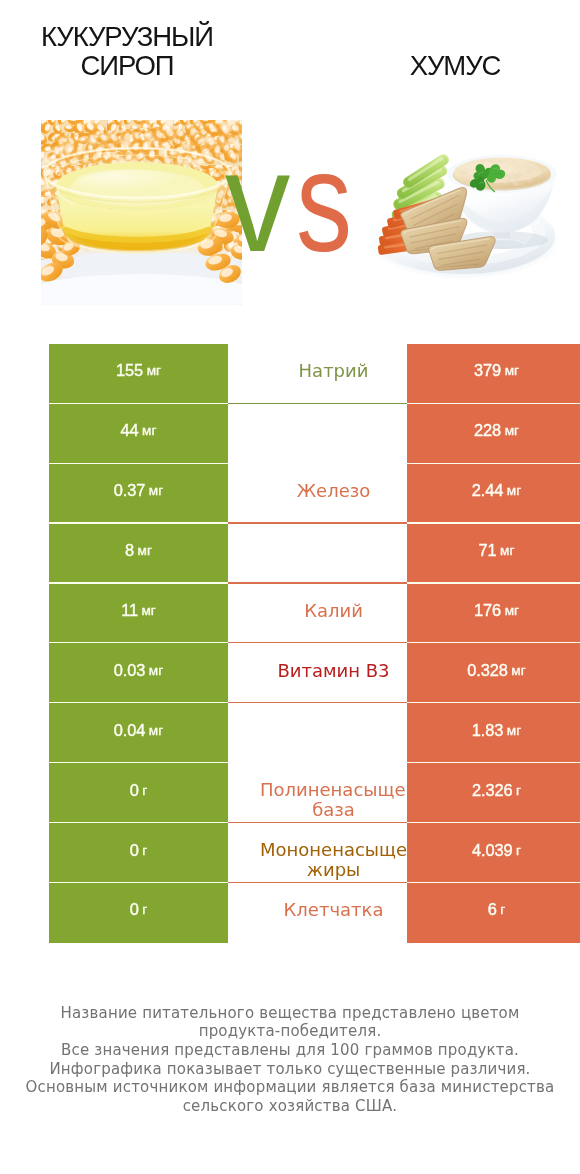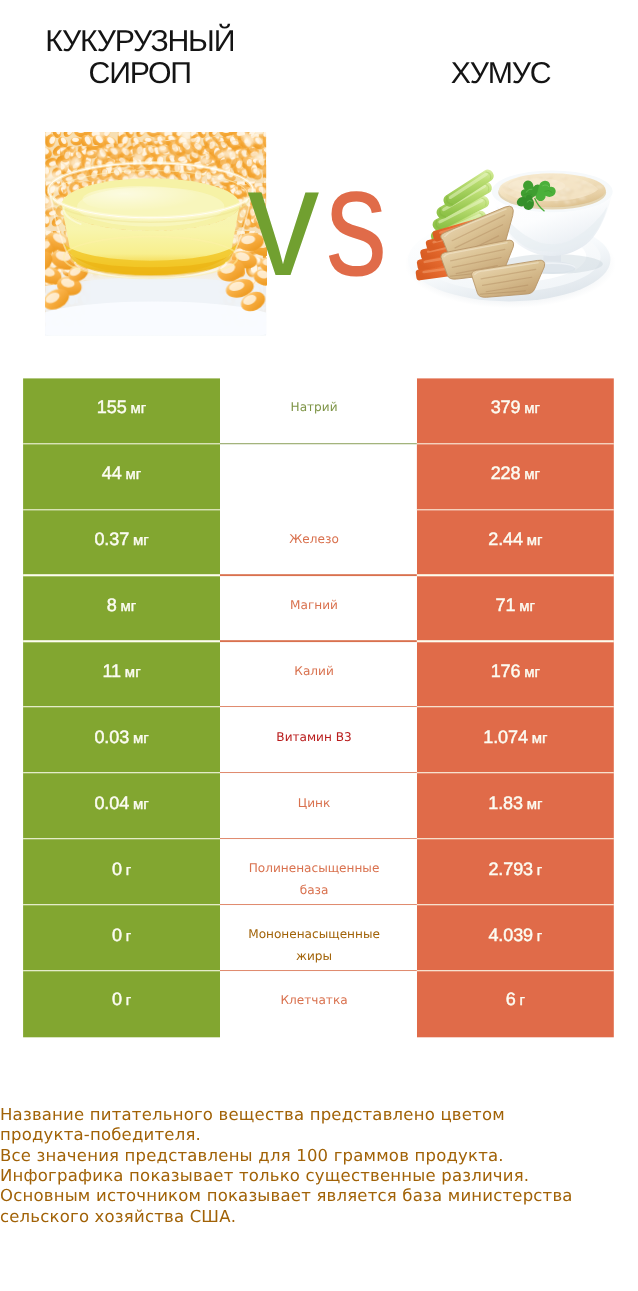--- a/index.html
+++ b/index.html
@@ -23,39 +23,39 @@
   
   .vs{position:absolute;top:142px;left:225px;height:120px;
       font-family:"Liberation Sans",sans-serif;font-size:142px;font-weight:400;
       line-height:120px;letter-spacing:0;white-space:nowrap;}
   .vs span{display:inline-block;}
   .vs .v{color:#71a030;transform:scaleX(0.92);transform-origin:left center;}
   .vs .s{color:#e06b49;transform:scaleX(0.79);transform-origin:left center;margin-left:0px;}
 
   
   .table{position:absolute;left:0;top:344px;width:580px;}
-  .row{position:relative;height:59.9px;}
+  .row{position:relative;height:59.9px;margin-left:28px;}
   .cell-left{position:absolute;left:21px;top:0;width:179px;height:59.9px;background:#82a630;}
   .cell-right{position:absolute;left:379px;top:0;width:179px;height:59.9px;background:#e06b49;}
   .cell-mid{position:absolute;left:200px;top:0;width:179px;height:59.9px;background:#fff;
             overflow:hidden;z-index:1;}
   .row-sep{position:absolute;left:0;right:0;bottom:0;height:1.2px;}
   .val{position:absolute;left:0;top:-3.0px;width:100%;height:59.9px;
        display:flex;align-items:center;justify-content:center;
        font-family:"Liberation Sans",sans-serif;color:#fcfcf2;}
   .num{font-size:16.4px;font-weight:400;letter-spacing:-0.1px;-webkit-text-stroke:0.42px currentColor;}
   .unit{font-size:13.6px;font-weight:400;margin-left:3.5px;letter-spacing:0px;-webkit-text-stroke:0.38px currentColor;}
-  .lbl{position:absolute;left:12px;top:17.2px;width:147px;text-align:center;
-       font-family:"DejaVu Sans",sans-serif;font-size:11px;font-weight:400;
+  .lbl{position:absolute;left:32px;top:17.2px;width:147px;text-align:center;
+       font-family:"DejaVu Sans",sans-serif;font-size:18px;font-weight:400;
        line-height:20px;letter-spacing:0px;}
 
   
-  .footer{position:absolute;left:0;top:1003.6px;width:580px;
+  .footer{position:absolute;left:0;top:1003.6px;width:580px;text-align:center;
           font-family:"DejaVu Sans",sans-serif;font-size:15px;line-height:18.7px;
-          color:#a16207;letter-spacing:0.18px;}
+          color:#737373;letter-spacing:0.18px;}
 </style>
 </head>
 <body>
 
 <div class="page">
 
   <div class="title title-left">КУКУРУЗНЫЙ
 СИРОП</div>
   <div class="title title-right">ХУМУС</div>
 
@@ -732,21 +732,20 @@
       </div>
       <div class="row">
         <div class="cell-left">
           <div class="val">
             <span class="num">8</span>
             <span class="unit">мг</span>
           </div>
           <div class="row-sep" style="background:#fdfdee"></div>
         </div>
         <div class="cell-mid">
-          <div class="lbl" style="color:#d9714e">Магний</div>
           <div class="row-sep" style="background:#d9714e"></div>
         </div>
         <div class="cell-right">
           <div class="val">
             <span class="num">71</span>
             <span class="unit">мг</span>
           </div>
           <div class="row-sep" style="background:#fdfdee"></div>
         </div>
       </div>
@@ -777,37 +776,33 @@
             <span class="unit">мг</span>
           </div>
           <div class="row-sep" style="background:#fdfdee"></div>
         </div>
         <div class="cell-mid">
           <div class="lbl" style="color:#b91c1c">Витамин B3</div>
           <div class="row-sep" style="background:#d9714e"></div>
         </div>
         <div class="cell-right">
           <div class="val">
-            <span class="num">1.074</span>
+            <span class="num">0.328</span>
             <span class="unit">мг</span>
           </div>
           <div class="row-sep" style="background:#fdfdee"></div>
         </div>
       </div>
       <div class="row">
         <div class="cell-left">
           <div class="val">
             <span class="num">0.04</span>
             <span class="unit">мг</span>
           </div>
           <div class="row-sep" style="background:#fdfdee"></div>
-        </div>
-        <div class="cell-mid">
-          <div class="lbl" style="color:#d9714e">Цинк</div>
-          <div class="row-sep" style="background:#d9714e"></div>
         </div>
         <div class="cell-right">
           <div class="val">
             <span class="num">1.83</span>
             <span class="unit">мг</span>
           </div>
           <div class="row-sep" style="background:#fdfdee"></div>
         </div>
       </div>
       <div class="row">
@@ -817,21 +812,21 @@
             <span class="unit">г</span>
           </div>
           <div class="row-sep" style="background:#fdfdee"></div>
         </div>
         <div class="cell-mid">
           <div class="lbl" style="color:#d9714e">Полиненасыщенные база</div>
           <div class="row-sep" style="background:#d9714e"></div>
         </div>
         <div class="cell-right">
           <div class="val">
-            <span class="num">2.793</span>
+            <span class="num">2.326</span>
             <span class="unit">г</span>
           </div>
           <div class="row-sep" style="background:#fdfdee"></div>
         </div>
       </div>
       <div class="row">
         <div class="cell-left">
           <div class="val">
             <span class="num">0</span>
             <span class="unit">г</span>
@@ -867,16 +862,16 @@
           </div>
         </div>
       </div>
     </div>
 
   <div class="footer" id="ftr">
       <div>Название питательного вещества представлено цветом</div>
       <div>продукта-победителя.</div>
       <div>Все значения представлены для 100 граммов продукта.</div>
       <div>Инфографика показывает только существенные различия.</div>
-      <div>Основным источником показывает является база министерства</div>
+      <div>Основным источником информации является база министерства</div>
       <div>сельского хозяйства США.</div>
     </div>
 </div>
 
 </body></html>

